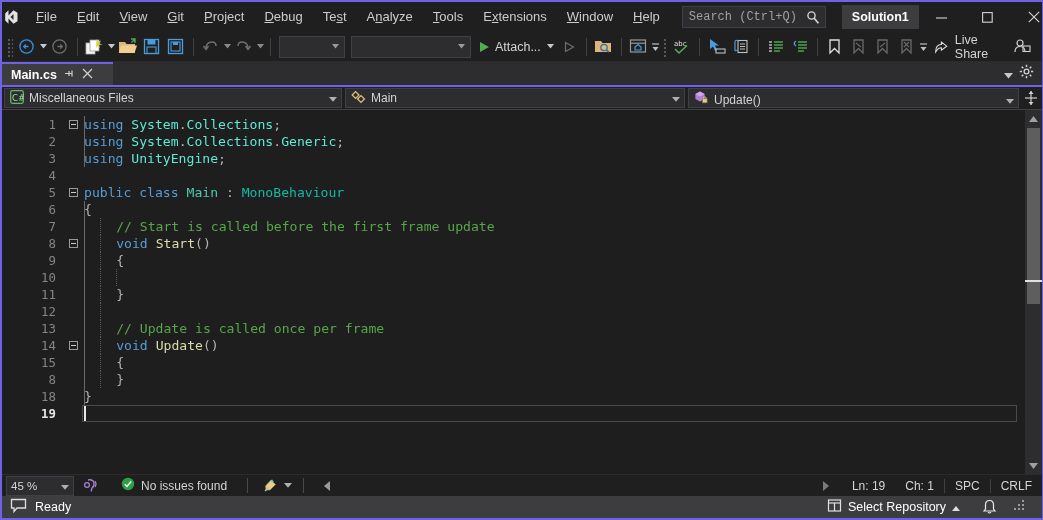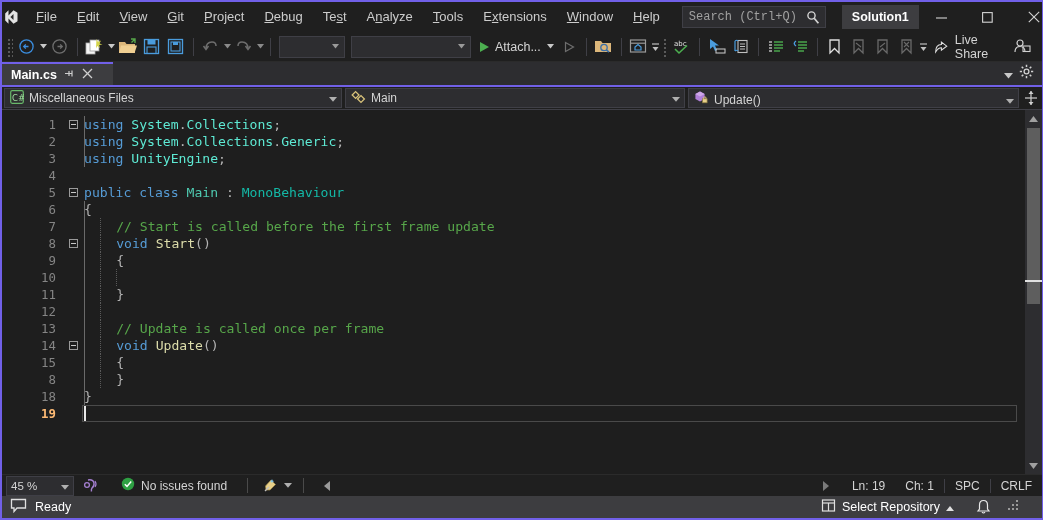--- a/index.html
+++ b/index.html
@@ -176,21 +176,21 @@
     height: 17px; line-height: 17px;
     display: flex; align-items: center;
     white-space: pre; position: relative;
   }
   .gut {
     width: 62px; min-width:62px;
     text-align: right; padding-right: 8px;
     color: #858585; font-size: 12.4px;
     font-family: "DejaVu Sans Mono","Liberation Mono",monospace;
   }
-  .line.current .gut { color: #fdba74; font-weight: bold; }
+  .line.current .gut { color: #e5e5e5; font-weight: bold; }
   .fold {
     width: 18px; min-width:18px;
     display:flex; align-items:center; justify-content:center;
     color:#888888;
   }
   .foldbox {
     width: 9px; height: 9px;
     border: 1px solid #9a9a9a;
     display:flex; align-items:center; justify-content:center;
     position:relative;
@@ -267,21 +267,21 @@
 
   
   .statusbar {
     height: 24px; min-height:24px;
     background: #3d3d40;
     display:flex; align-items:center;
     color:#ffffff; font-size:12.5px;
     border-bottom: 2px solid #7160e8;
   }
   .sb-left { display:flex;align-items:center;gap:8px;padding-left:8px; }
-  .sb-right { margin-left:auto; display:flex;align-items:center;gap:10px;padding-right:22px; }
+  .sb-right { margin-left:auto; display:flex;align-items:center;gap:10px;padding-right:16px; }
   .sb-btn { display:flex;align-items:center;gap:6px;padding:0 6px;height:24px; }
 </style>
 </head>
 <body>
 
 <div id="app">
 
   <div class="titlebar">
     <div class="vs-logo">
       <svg width="24" height="20" viewBox="0 0 24 20">

